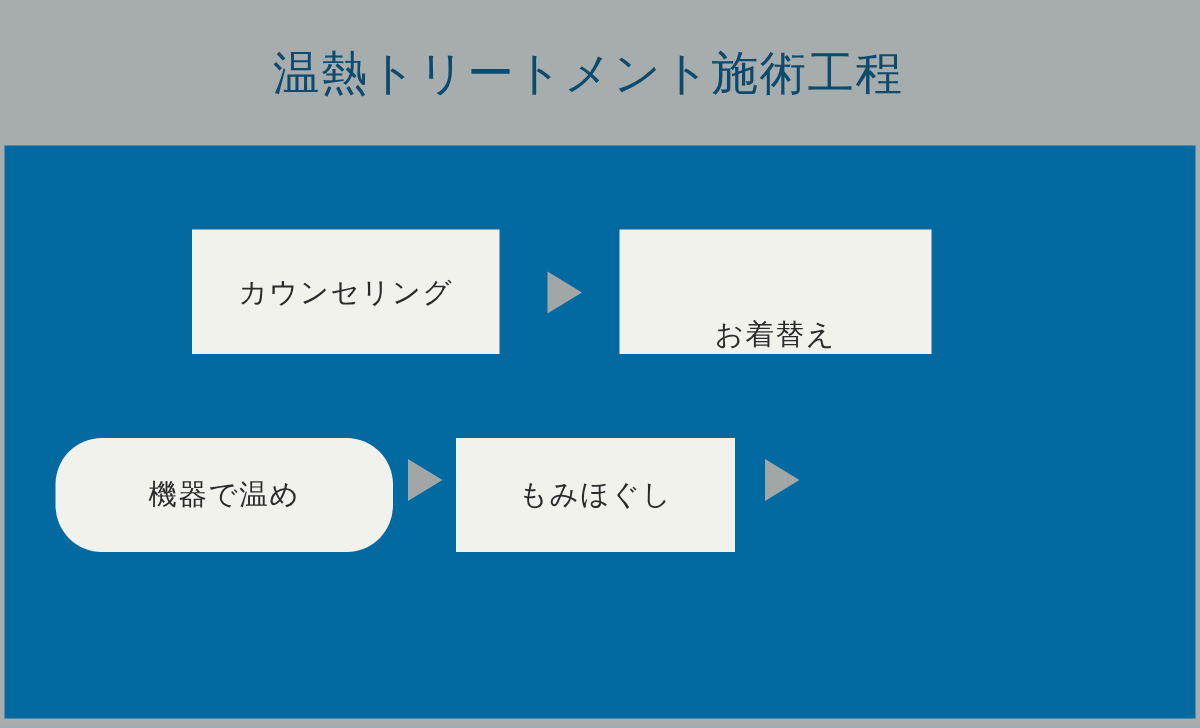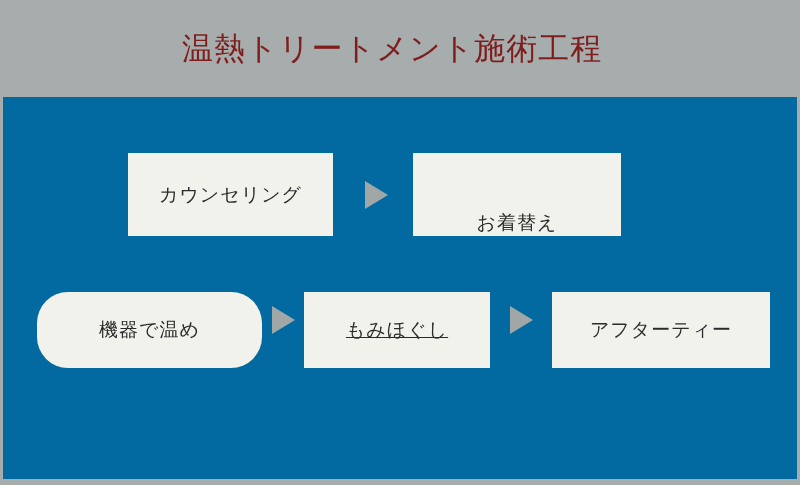--- a/index.html
+++ b/index.html
@@ -16,21 +16,21 @@
     left: 0; top: 0;
     width: 100%; height: 97px;
   }
   .title {
     position: absolute;
     left: 182px; top: 0;
     height: 97px;
     margin: 0;
     display: flex;
     align-items: center;
-    color: #7f1d1d;
+    color: #0c4a6e;
     font-size: 31px;
     font-weight: normal;
     letter-spacing: 1px;
     white-space: nowrap;
   }
   .panel {
     position: absolute;
     left: 3px; top: 97px;
     width: 794px; height: 382px;
     background: #0369a1;
@@ -44,21 +44,21 @@
     color: #2b2b2b;
     font-size: 19px;
     letter-spacing: 1px;
     white-space: nowrap;
   }
   
   .b1 { left: 125px; top: 56px;  width: 205px; height: 83px; }
   .b2 { left: 410px; top: 56px;  width: 208px; height: 83px; align-items: flex-end; }
   
   .b3 { left: 34px;  top: 195px; width: 225px; height: 76px; border-radius: 31px; }
-  .b4 { left: 301px; top: 195px; width: 186px; height: 76px; text-decoration: underline; }
+  .b4 { left: 301px; top: 195px; width: 186px; height: 76px; }
   .b5 { left: 549px; top: 195px; width: 218px; height: 76px; }
   .arrow {
     position: absolute;
     width: 0; height: 0;
     border-top: 14px solid transparent;
     border-bottom: 14px solid transparent;
     border-left: 23px solid #a1a7a7;
   }
   .a1 { left: 362px; top: 84px; }
   .a2 { left: 269px; top: 209px; }
@@ -83,17 +83,14 @@
     </div>
 
     <div class="step b3">
       <span>機器で温め</span>
     </div>
     <div class="arrow a2"></div>
     <div class="step b4">
       <span>もみほぐし</span>
     </div>
     <div class="arrow a3"></div>
-    <div class="step b5">
-      <span>アフターティー</span>
-    </div>
   </div>
 </div>
 
 </body></html>

